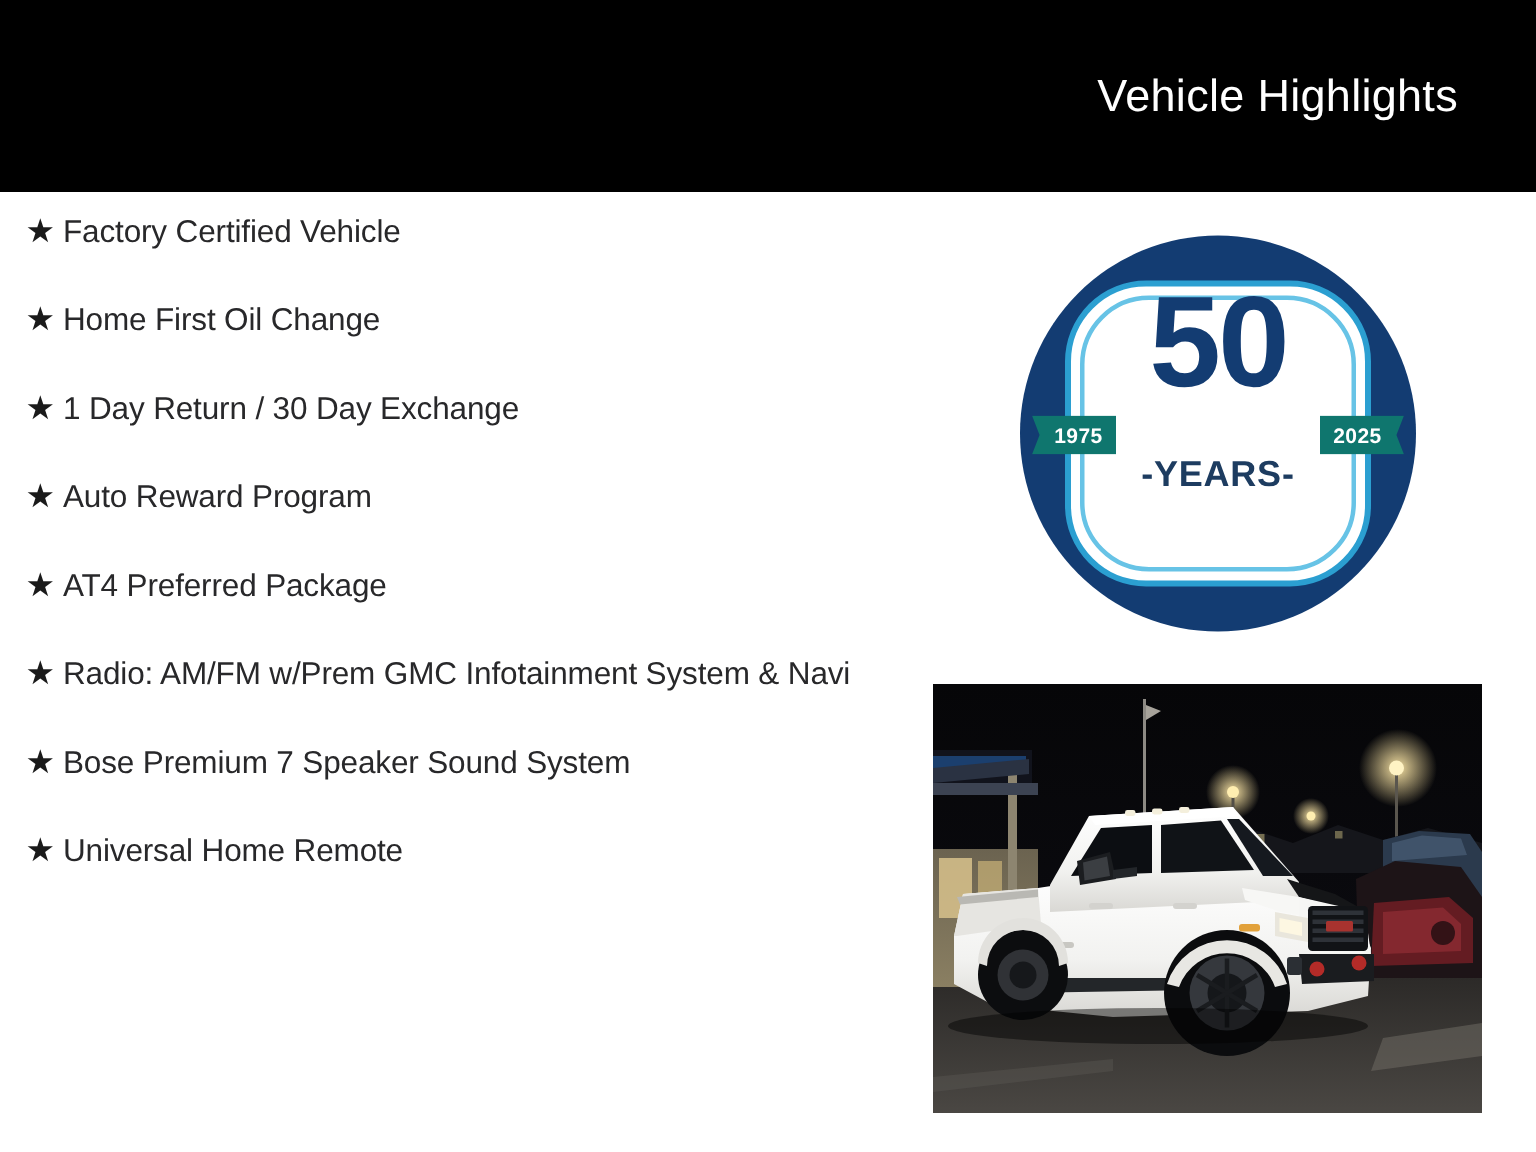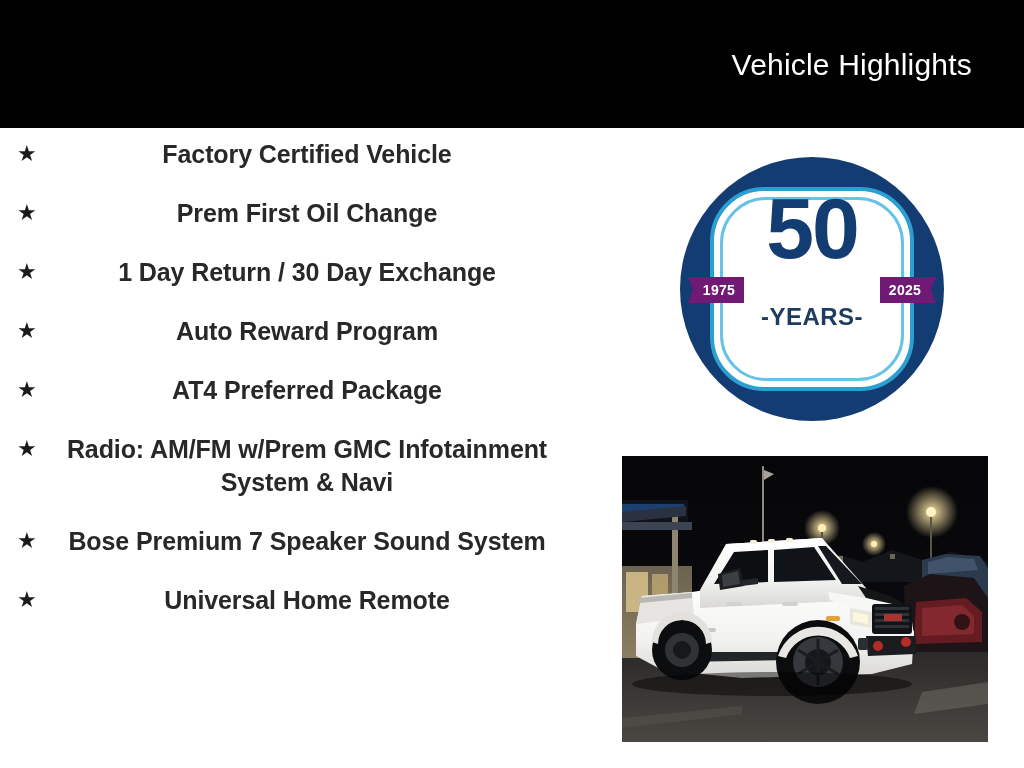--- a/index.html
+++ b/index.html
@@ -60,26 +60,25 @@
     width: 30px;
     font-size: 22px;
     line-height: 32px;
     color: #1a1a1a;
     text-align: left;
     padding-left: 5px;
     box-sizing: border-box;
   }
   .highlight-text {
     flex: 1 1 auto;
-    font-size: 25px;
+    font-size: 21px;
     line-height: 33px;
     color: #28282a;
-    font-weight: 700;
+    font-weight: 400;
     letter-spacing: -0.1px;
-    text-align: center;
   }
 
   
   .badge-wrap {
     position: absolute;
     left: 680px;
     top: 157px;
     width: 264px;
     height: 264px;
   }
@@ -134,21 +133,21 @@
     font-weight: 700;
     color: #1d3c60;
     letter-spacing: 0.5px;
     line-height: 1;
     z-index: 4;
   }
   .ribbon {
     position: absolute;
     top: 120px;
     height: 26px;
-    background: #701a75;
+    background: #0f766e;
     z-index: 3;
     display: flex;
     align-items: center;
     justify-content: center;
     color: #ffffff;
     font-size: 14px;
     font-weight: 700;
     letter-spacing: 0.3px;
   }
   .ribbon-left {
@@ -194,21 +193,21 @@
 
   <div class="highlights-list">
 
     <div class="highlight-item">
       <span class="bullet-star">★</span>
       <span class="highlight-text">Factory Certified Vehicle</span>
     </div>
 
     <div class="highlight-item">
       <span class="bullet-star">★</span>
-      <span class="highlight-text">Prem First Oil Change</span>
+      <span class="highlight-text">Home First Oil Change</span>
     </div>
 
     <div class="highlight-item">
       <span class="bullet-star">★</span>
       <span class="highlight-text">1 Day Return / 30 Day Exchange</span>
     </div>
 
     <div class="highlight-item">
       <span class="bullet-star">★</span>
       <span class="highlight-text">Auto Reward Program</span>

